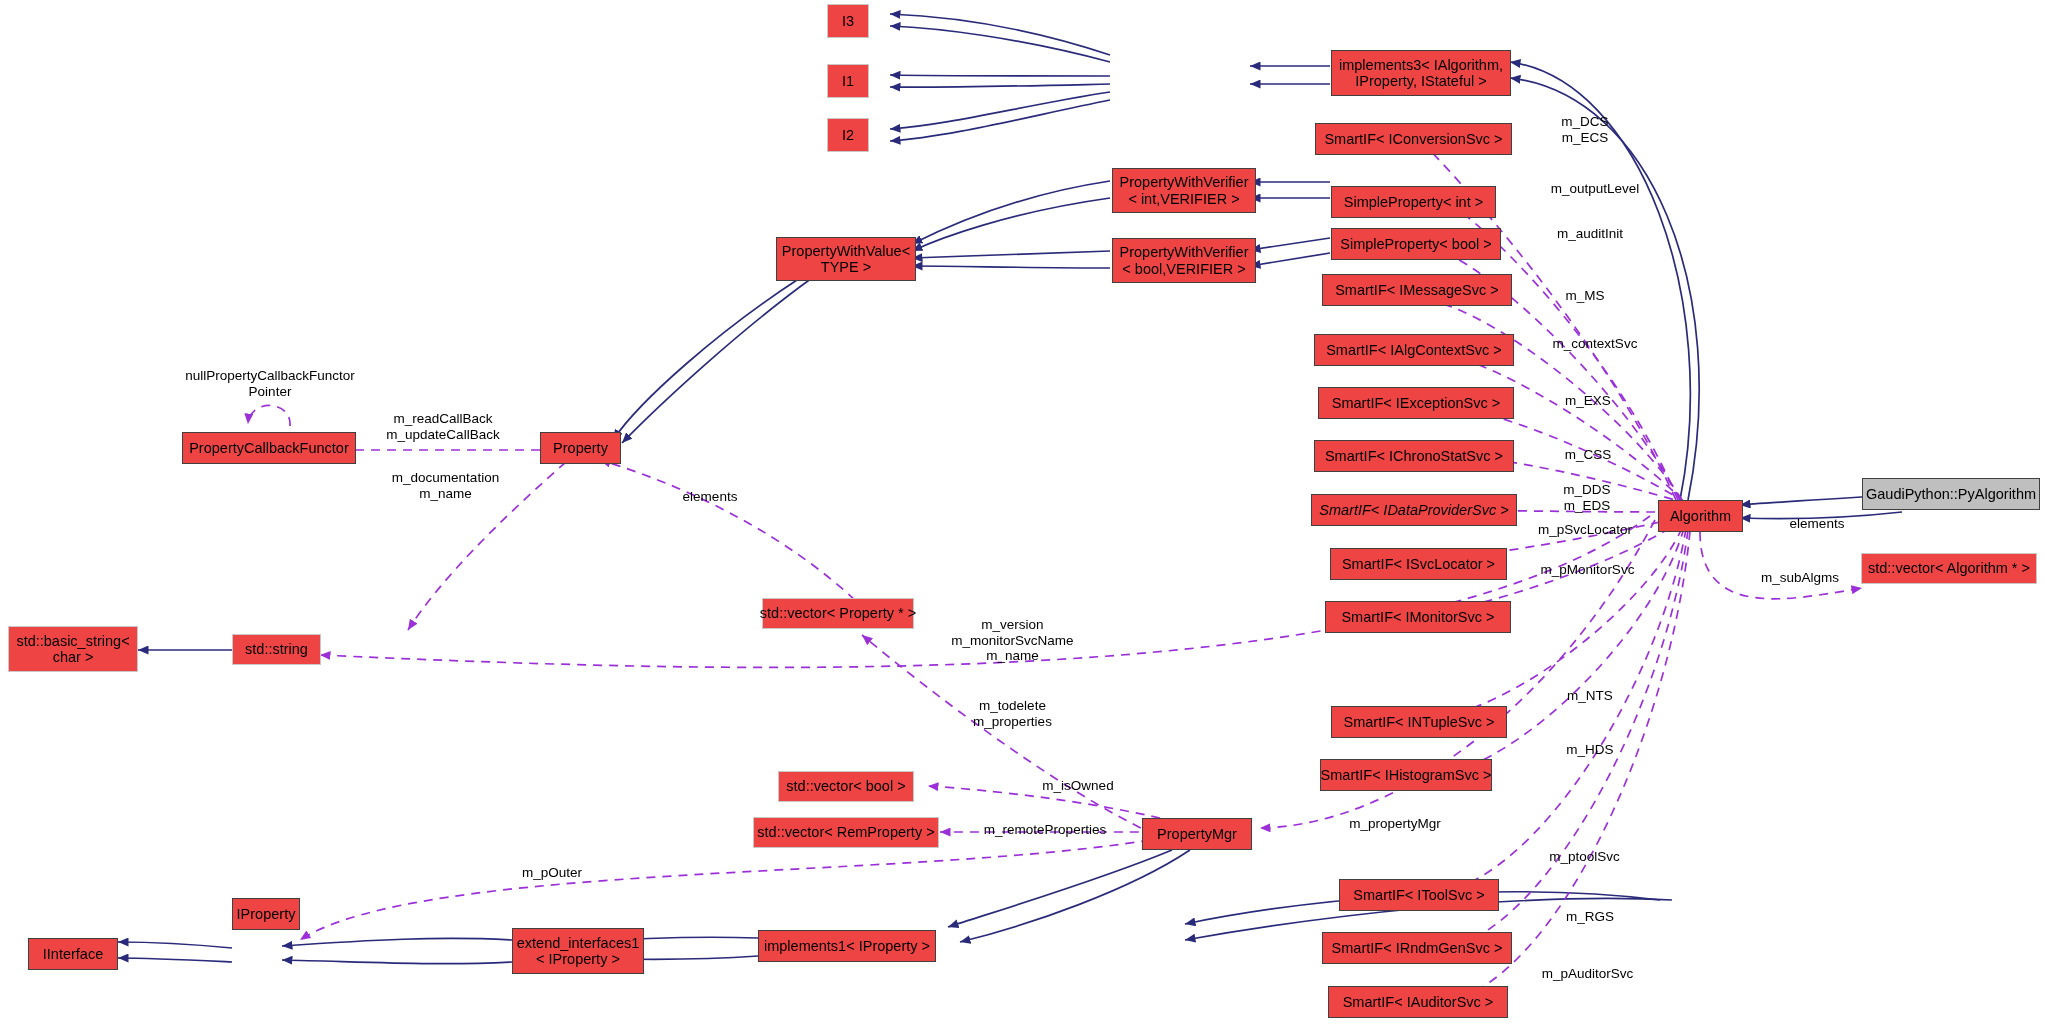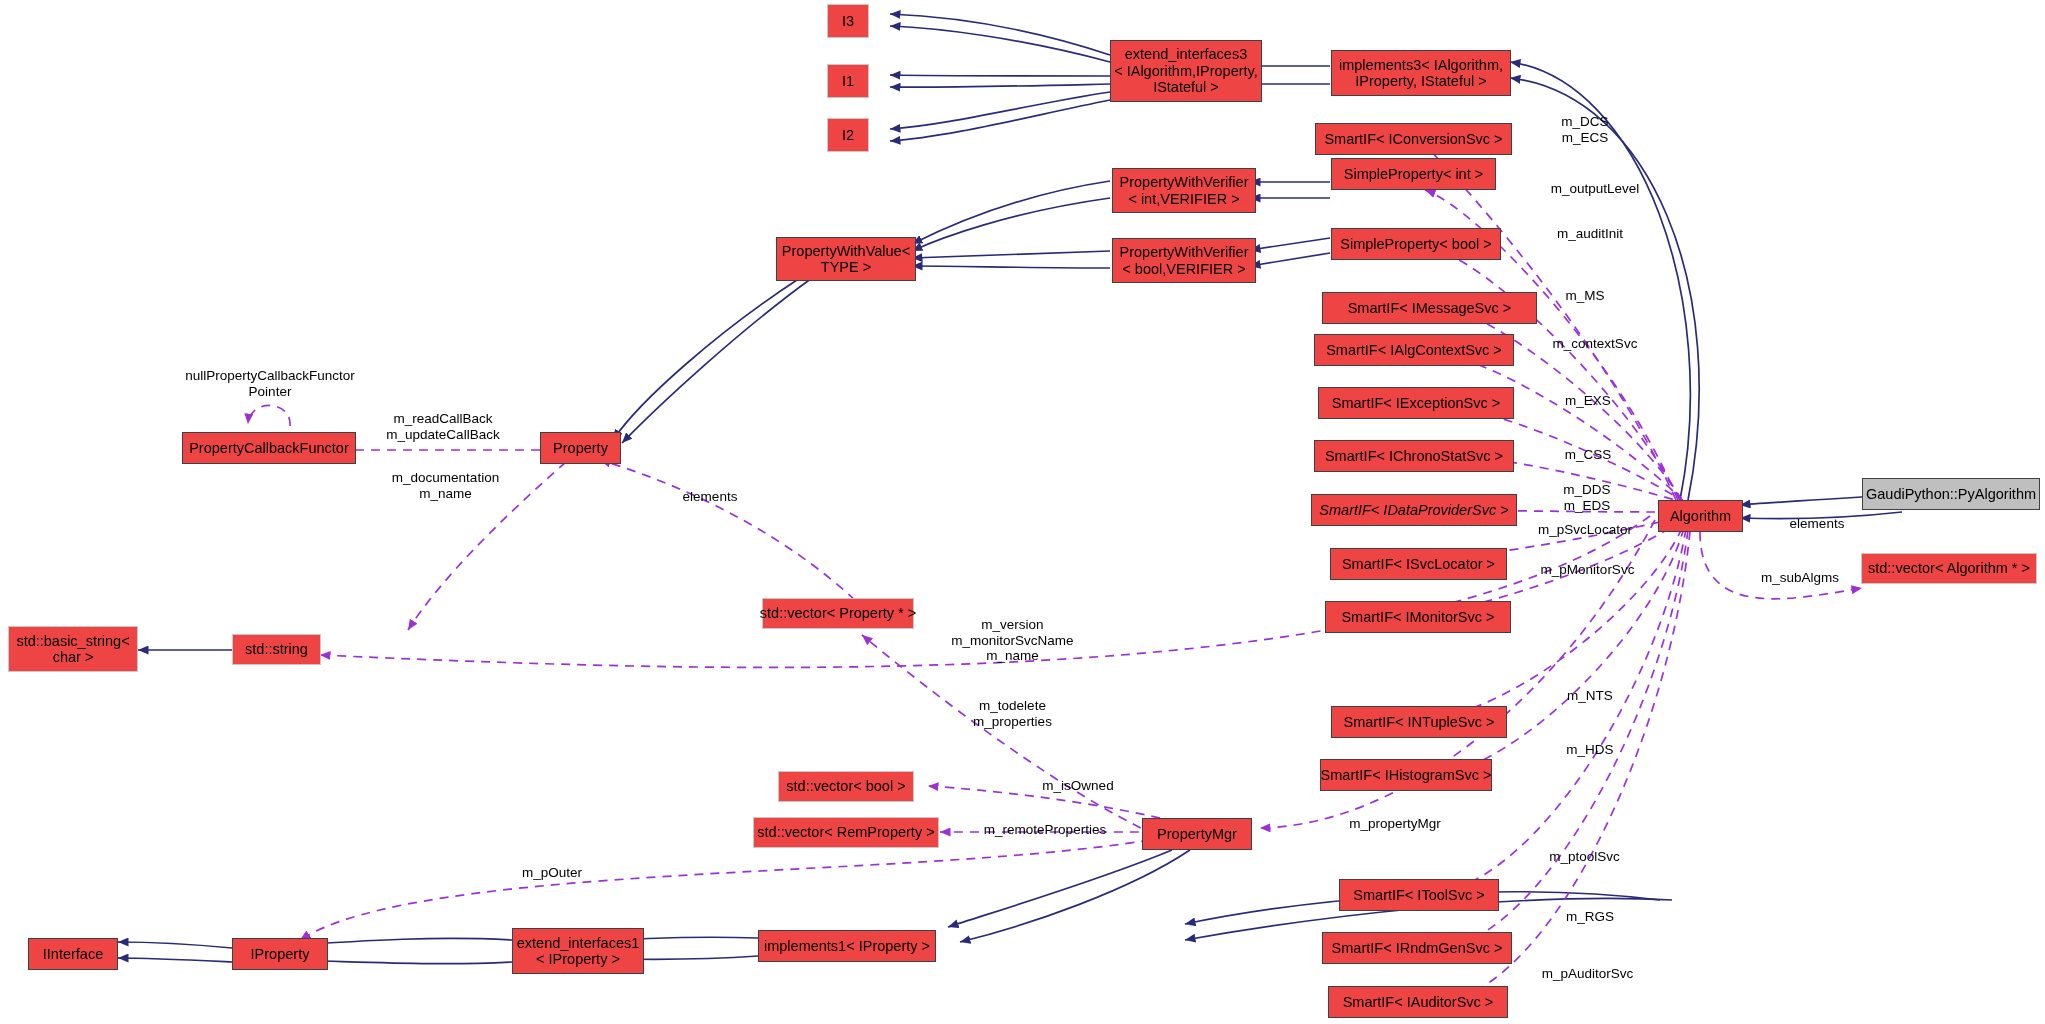--- a/index.html
+++ b/index.html
@@ -156,39 +156,36 @@
       <path d="M1150,840 C900,880 420,862 300,940"></path>
 
       <path d="M290,426 C292,400 250,398 248,424"></path>
     </g>
   </svg>
 
   <div class="node light" style="left:827px;top:4px;width:42px;height:34px;">I3</div>
   <div class="node light" style="left:827px;top:64px;width:42px;height:34px;">I1</div>
   <div class="node light" style="left:827px;top:118px;width:42px;height:34px;">I2</div>
 
-  <div class="node solid" style="left:1110px;top:40px;width:152px;height:62px;">extend_interfaces3
-&lt; IAlgorithm,IProperty,
-IStateful &gt;</div>
   <div class="node solid" style="left:1331px;top:50px;width:180px;height:46px;">implements3&lt; IAlgorithm,
 IProperty, IStateful &gt;</div>
 
   <div class="node solid" style="left:1315px;top:123px;width:197px;height:32px;">SmartIF&lt; IConversionSvc &gt;</div>
 
   <div class="node solid" style="left:1112px;top:168px;width:144px;height:45px;">PropertyWithVerifier
 &lt; int,VERIFIER &gt;</div>
-  <div class="node solid" style="left:1331px;top:158px;width:165px;height:32px;">SimpleProperty&lt; int &gt;</div>
+  <div class="node solid" style="left:1331px;top:186px;width:165px;height:32px;">SimpleProperty&lt; int &gt;</div>
 
   <div class="node solid" style="left:776px;top:237px;width:140px;height:44px;">PropertyWithValue&lt;
 TYPE &gt;</div>
   <div class="node solid" style="left:1112px;top:238px;width:144px;height:45px;">PropertyWithVerifier
 &lt; bool,VERIFIER &gt;</div>
   <div class="node solid" style="left:1331px;top:228px;width:170px;height:32px;">SimpleProperty&lt; bool &gt;</div>
 
-  <div class="node solid" style="left:1322px;top:292px;width:215px;height:32px;">SmartIF&lt; IMessageSvc &gt;</div>
+  <div class="node solid" style="left:1322px;top:274px;width:190px;height:32px;">SmartIF&lt; IMessageSvc &gt;</div>
   <div class="node solid" style="left:1314px;top:334px;width:200px;height:32px;">SmartIF&lt; IAlgContextSvc &gt;</div>
   <div class="node solid" style="left:1318px;top:387px;width:196px;height:32px;">SmartIF&lt; IExceptionSvc &gt;</div>
   <div class="node solid" style="left:1314px;top:440px;width:200px;height:32px;">SmartIF&lt; IChronoStatSvc &gt;</div>
   <div class="node solid" style="left:1311px;top:494px;width:206px;height:32px;font-style:italic;">SmartIF&lt; IDataProviderSvc &gt;</div>
   <div class="node solid" style="left:1330px;top:548px;width:177px;height:32px;">SmartIF&lt; ISvcLocator &gt;</div>
   <div class="node solid" style="left:1325px;top:601px;width:186px;height:32px;">SmartIF&lt; IMonitorSvc &gt;</div>
   <div class="node solid" style="left:1331px;top:706px;width:176px;height:32px;">SmartIF&lt; INTupleSvc &gt;</div>
   <div class="node solid" style="left:1320px;top:759px;width:172px;height:32px;">SmartIF&lt; IHistogramSvc &gt;</div>
   <div class="node solid" style="left:1339px;top:879px;width:160px;height:32px;">SmartIF&lt; IToolSvc &gt;</div>
   <div class="node solid" style="left:1322px;top:932px;width:190px;height:32px;">SmartIF&lt; IRndmGenSvc &gt;</div>
@@ -204,21 +201,21 @@
 char &gt;</div>
   <div class="node light" style="left:232px;top:634px;width:89px;height:31px;">std::string</div>
 
   <div class="node light" style="left:762px;top:598px;width:152px;height:31px;">std::vector&lt; Property * &gt;</div>
   <div class="node light" style="left:778px;top:771px;width:136px;height:31px;">std::vector&lt; bool &gt;</div>
   <div class="node light" style="left:753px;top:817px;width:186px;height:31px;">std::vector&lt; RemProperty &gt;</div>
 
   <div class="node solid" style="left:1142px;top:818px;width:110px;height:32px;">PropertyMgr</div>
 
   <div class="node solid" style="left:28px;top:938px;width:90px;height:32px;">IInterface</div>
-  <div class="node solid" style="left:232px;top:938px;width:96px;height:32px;">IProperty</div>
+  <div class="node solid" style="left:232px;top:898px;width:68px;height:32px;">IProperty</div>
   <div class="node solid" style="left:512px;top:928px;width:132px;height:46px;">extend_interfaces1
 &lt; IProperty &gt;</div>
   <div class="node solid" style="left:758px;top:930px;width:178px;height:32px;">implements1&lt; IProperty &gt;</div>
 
   <div class="node solid" style="left:1658px;top:500px;width:85px;height:32px;">Algorithm</div>
   <div class="node focus" style="left:1862px;top:478px;width:178px;height:32px;">GaudiPython::PyAlgorithm</div>
   <div class="node light" style="left:1861px;top:553px;width:176px;height:31px;">std::vector&lt; Algorithm * &gt;</div>
 
   <div class="edge-label" style="left:1520px;top:114px;width:130px;">m_DCS
 m_ECS</div>

